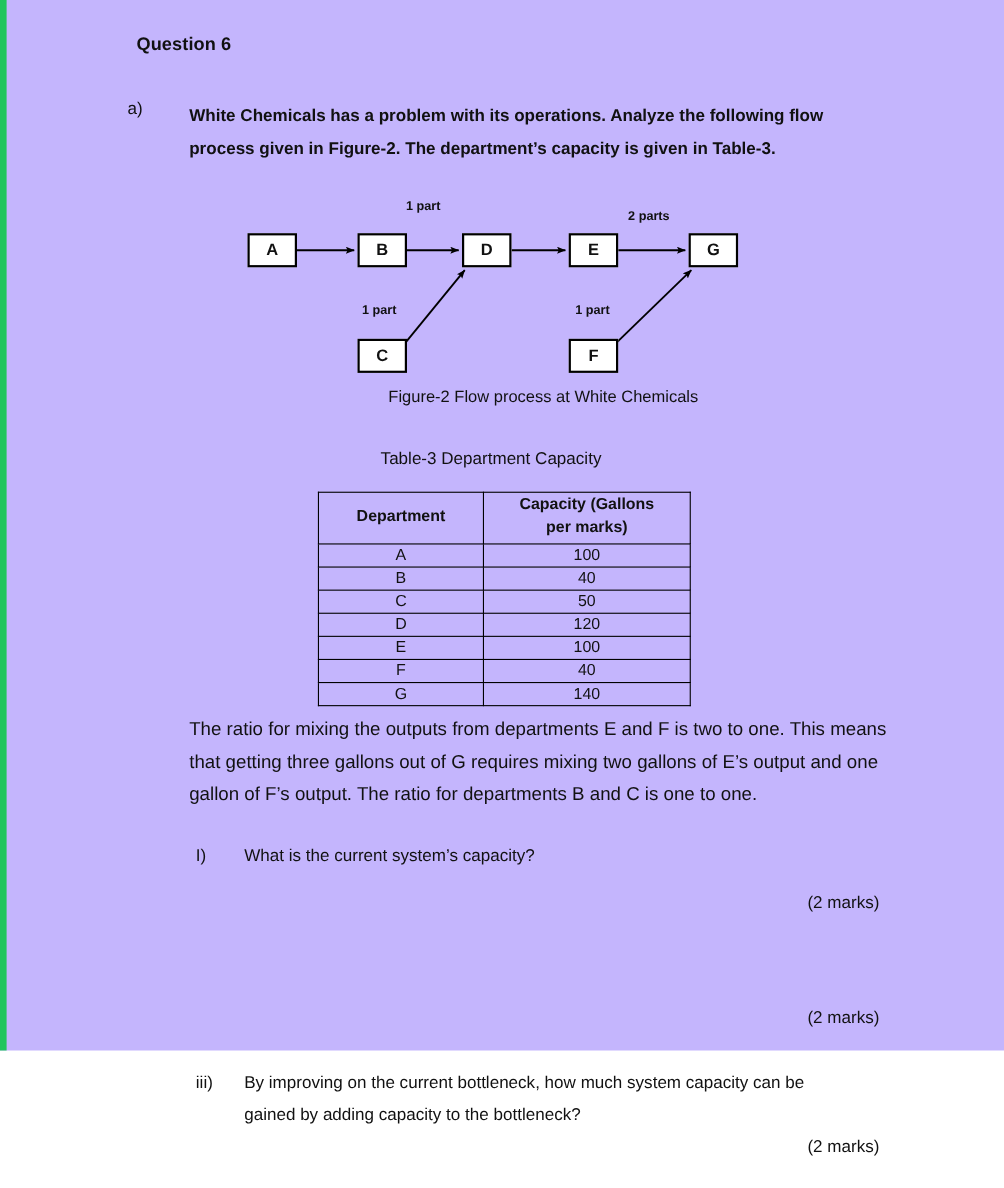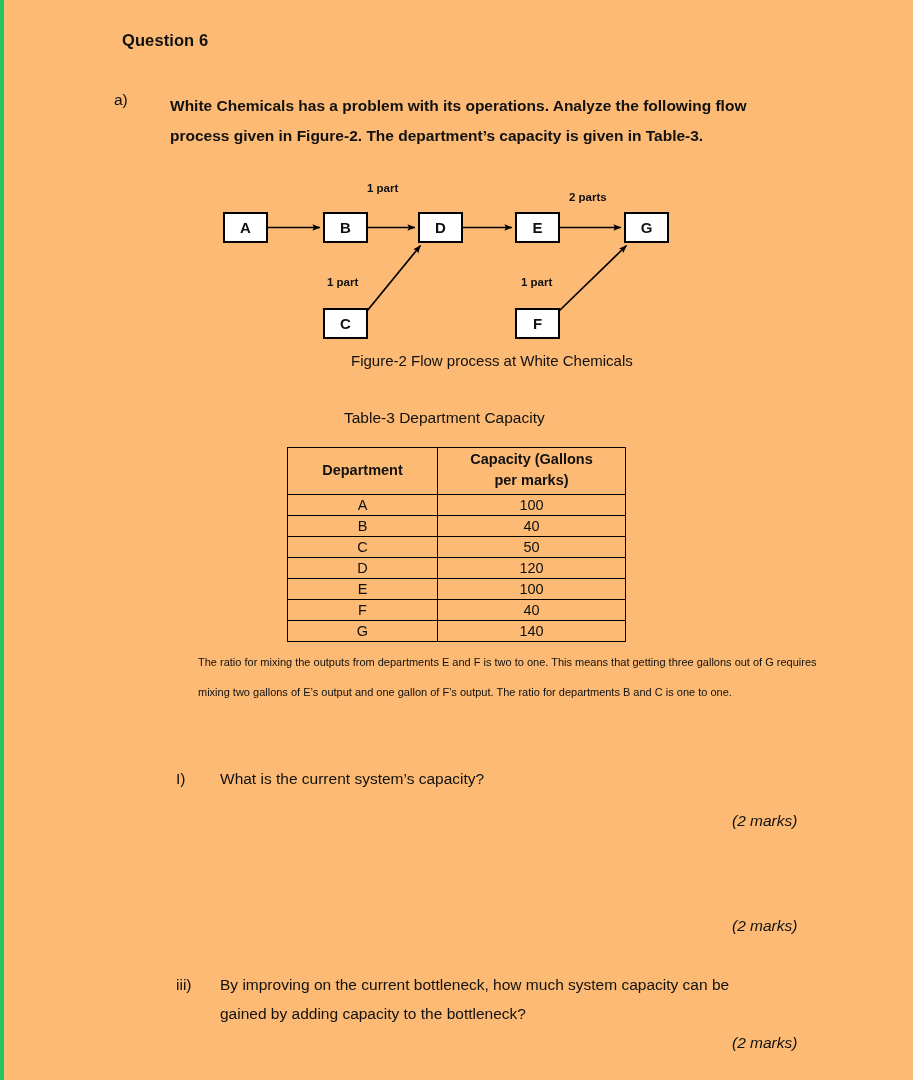--- a/index.html
+++ b/index.html
@@ -12,23 +12,23 @@
     height: 1080px;
     position: relative;
     font-family: "Liberation Sans", sans-serif;
     color: #111111;
     overflow: hidden;
   }
   .page {
     position: absolute;
     left: 0; top: 0;
     width: 913px;
-    height: 1080px;
-    background: #fdba74;
-    border-left: 4px solid #22c55e;
+    height: 955px;
+    background: #c4b5fd;
+    border-left: 6px solid #22c55e;
     box-sizing: border-box;
   }
 
   
   .q-heading {
     position: absolute;
     left: 118px;
     top: 31px;
     font-size: 16.5px;
     font-weight: bold;
@@ -142,23 +142,22 @@
   }
   table.cap-table col.c1 { width: 150px; }
   table.cap-table col.c2 { width: 188px; }
 
   
   .ratio-para {
     position: absolute;
     left: 166px;
     top: 648px;
     width: 645px;
-    font-size: 11px;
+    font-size: 17px;
     line-height: 29.5px;
-    margin-left: 28px;
   }
 
   
   .subq {
     position: absolute;
     font-size: 15.5px;
     line-height: 29px;
   }
   .subq .marker {
     position: absolute;
@@ -167,21 +166,20 @@
     width: 34px;
   }
   .subq .text {
     display: block;
     margin-left: 44px;
   }
   .marks {
     position: absolute;
     font-size: 15.5px;
     white-space: nowrap;
-    font-style: italic;
   }
 
   .q1  { left: 172px; top: 764px; width: 560px; }
   .m1  { left: 728px; top: 812px; }
   .q2  { left: 172px; top: 888px; width: 560px; }
   .m2  { left: 728px; top: 917px; }
   .q3  { left: 172px; top: 970px; width: 600px; }
   .m3  { left: 728px; top: 1034px; }
 </style>
 </head>

